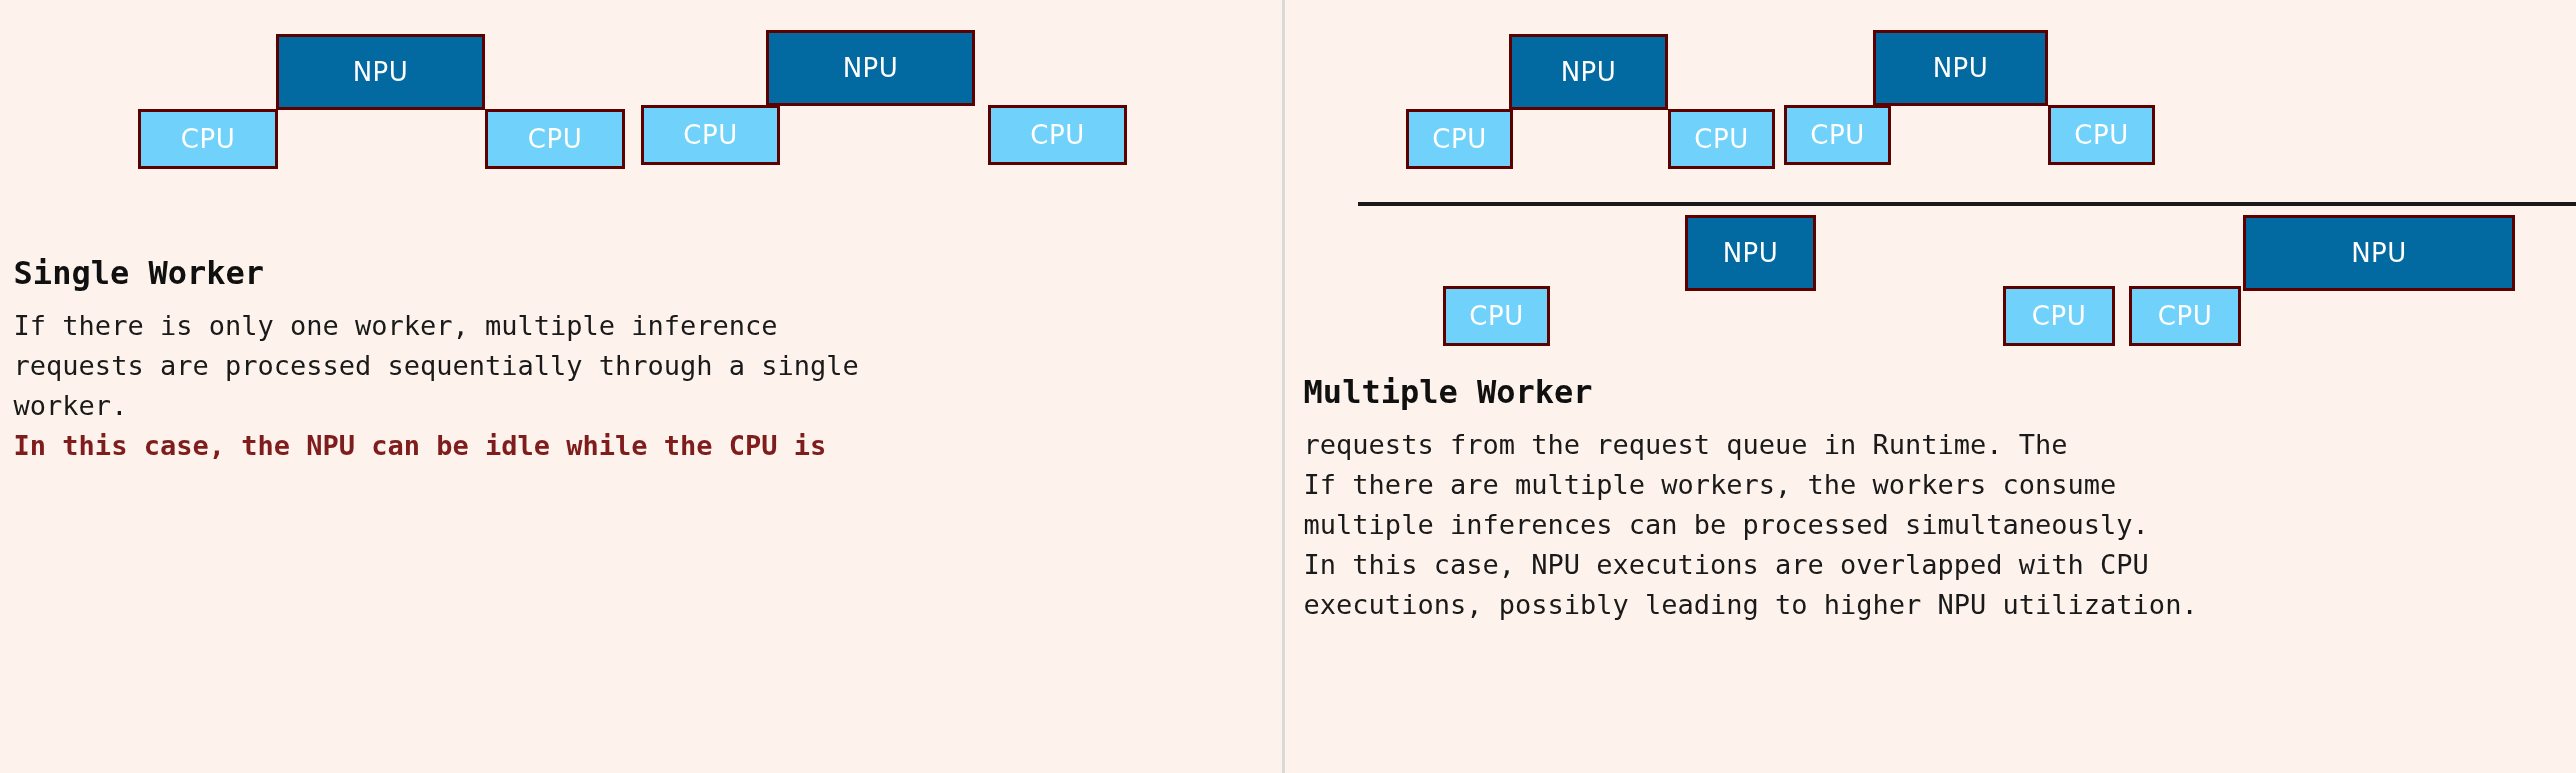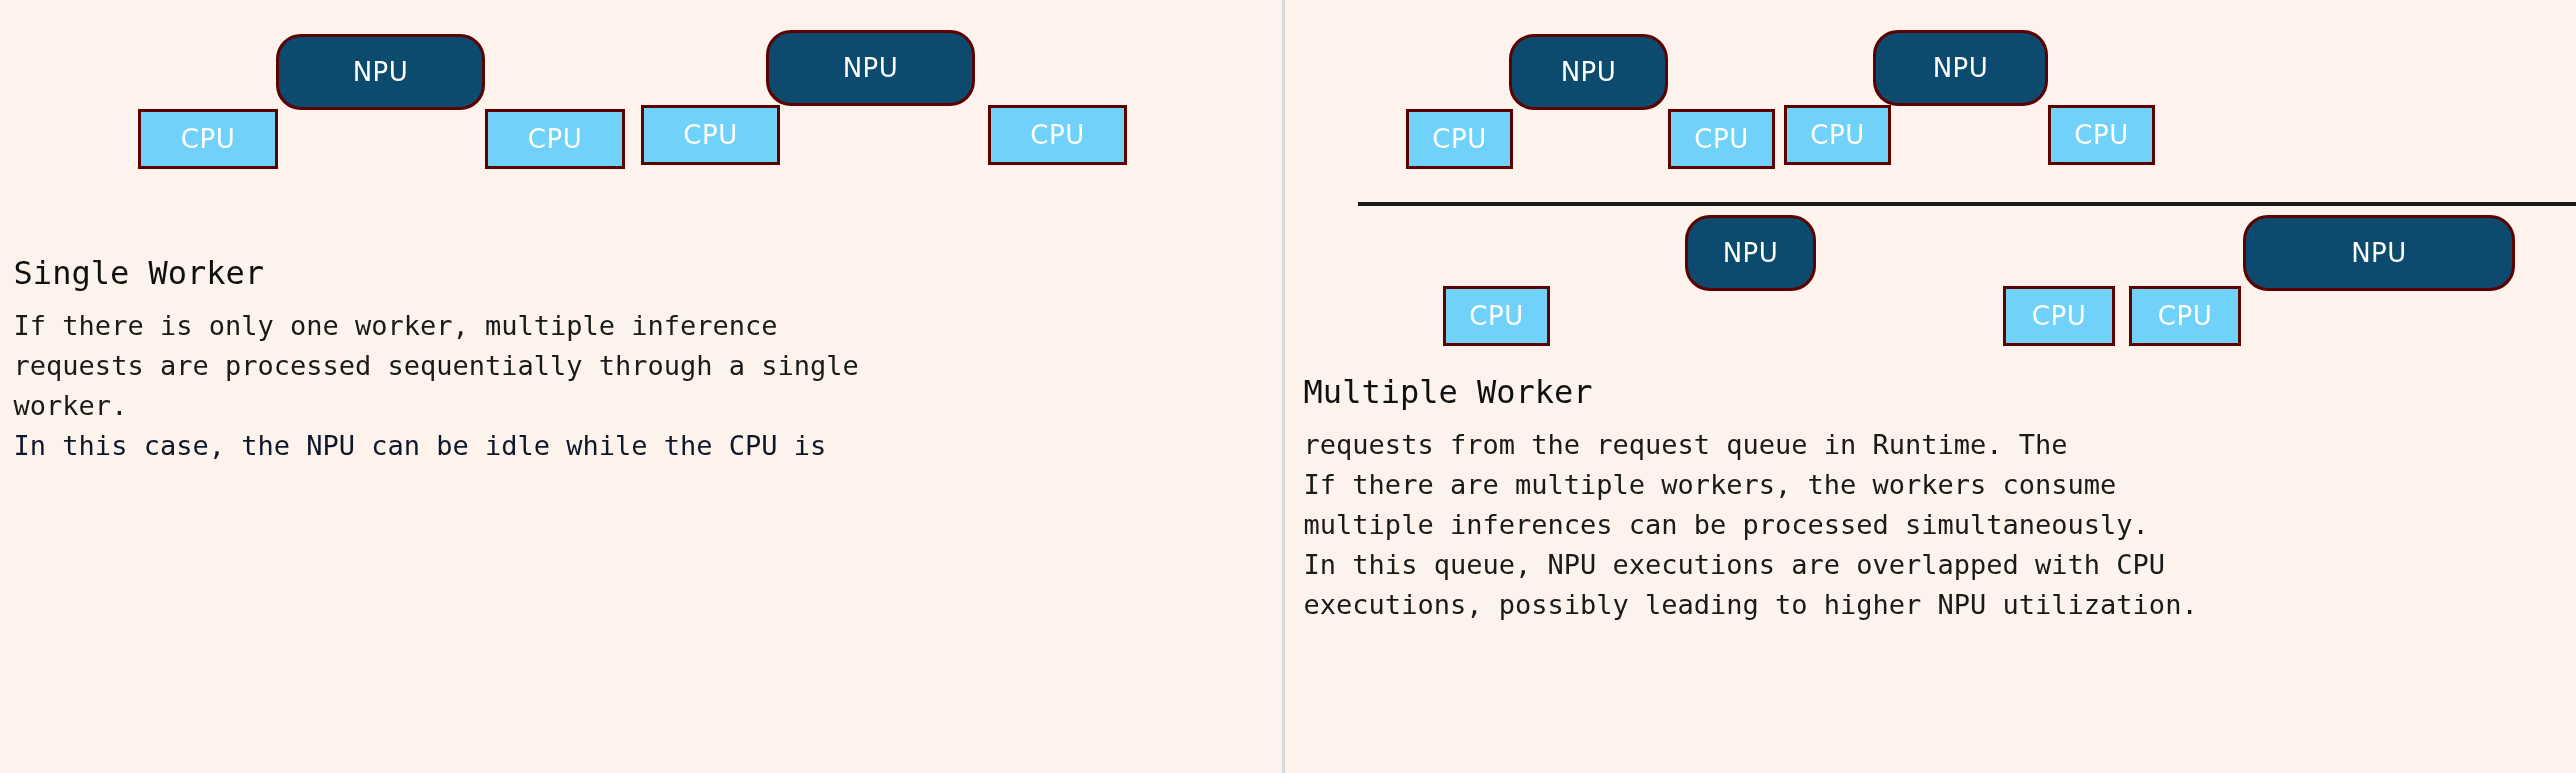--- a/index.html
+++ b/index.html
@@ -51,56 +51,56 @@
     border: 3.9px solid #5c0000;
     color: #ffffff;
     font-family: "DejaVu Sans", "Liberation Sans", sans-serif;
     font-size: 26px;
     line-height: 1;
     display: flex;
     align-items: center;
     justify-content: center;
     letter-spacing: 0.5px;
   }
-  .block.npu { background: #0c4a6e; border-radius: 25px; }
+  .block.npu { background: #0369a1; }
   .block.cpu { background: #70d2fb; align-items: center; }
 
   .rowline {
     position: absolute;
     height: 3.9px;
     background: #1a1a1a;
   }
 
   
   .text-block {
     position: absolute;
     left: 13.6px;
   }
   #text-left  { top: 254px; width: 1251px; }
   #text-right { top: 373px; width: 1261px; }
 
   .heading {
     font-family: "DejaVu Sans Mono", "Liberation Mono", monospace;
-    font-weight: normal;
+    font-weight: bold;
     font-size: 32px;
     color: #101010;
     margin: 0 0 13.6px 0;
     letter-spacing: 0px;
     white-space: pre;
   }
 
   .para-line {
     font-family: "DejaVu Sans Mono", "Liberation Mono", monospace;
     font-size: 27px;
     line-height: 40px;
     color: #1a1a1a;
     white-space: pre;
     letter-spacing: 0px;
   }
-  .para-line.dim { color: #0f172a; }
+  .para-line.dim { color: #7f1d1d; font-weight: bold; }
 </style>
 </head>
 <body>
 
 <div class="panel" id="panel-left">
   <div class="timeline" id="timeline-left">
       <div class="block cpu" style="left: 138px; top: 109px; width: 140px; height: 60px;">
         <span>CPU</span>
       </div>
       <div class="block npu" style="left: 276px; top: 34px; width: 209px; height: 76px;">
@@ -168,18 +168,18 @@
       <div class="block npu" style="left: 953px; top: 215px; width: 272px; height: 76px;">
         <span>NPU</span>
       </div>
     </div>
   <div class="text-block" id="text-right">
     <div class="heading">Multiple Worker</div>
     <div id="right-paragraph">
         <div class="para-line">requests from the request queue in Runtime. The</div>
         <div class="para-line">If there are multiple workers, the workers consume</div>
         <div class="para-line">multiple inferences can be processed simultaneously.</div>
-        <div class="para-line">In this queue, NPU executions are overlapped with CPU</div>
+        <div class="para-line">In this case, NPU executions are overlapped with CPU</div>
         <div class="para-line">executions, possibly leading to higher NPU utilization.</div>
       </div>
   </div>
 </div>
 
 
 </body></html>

